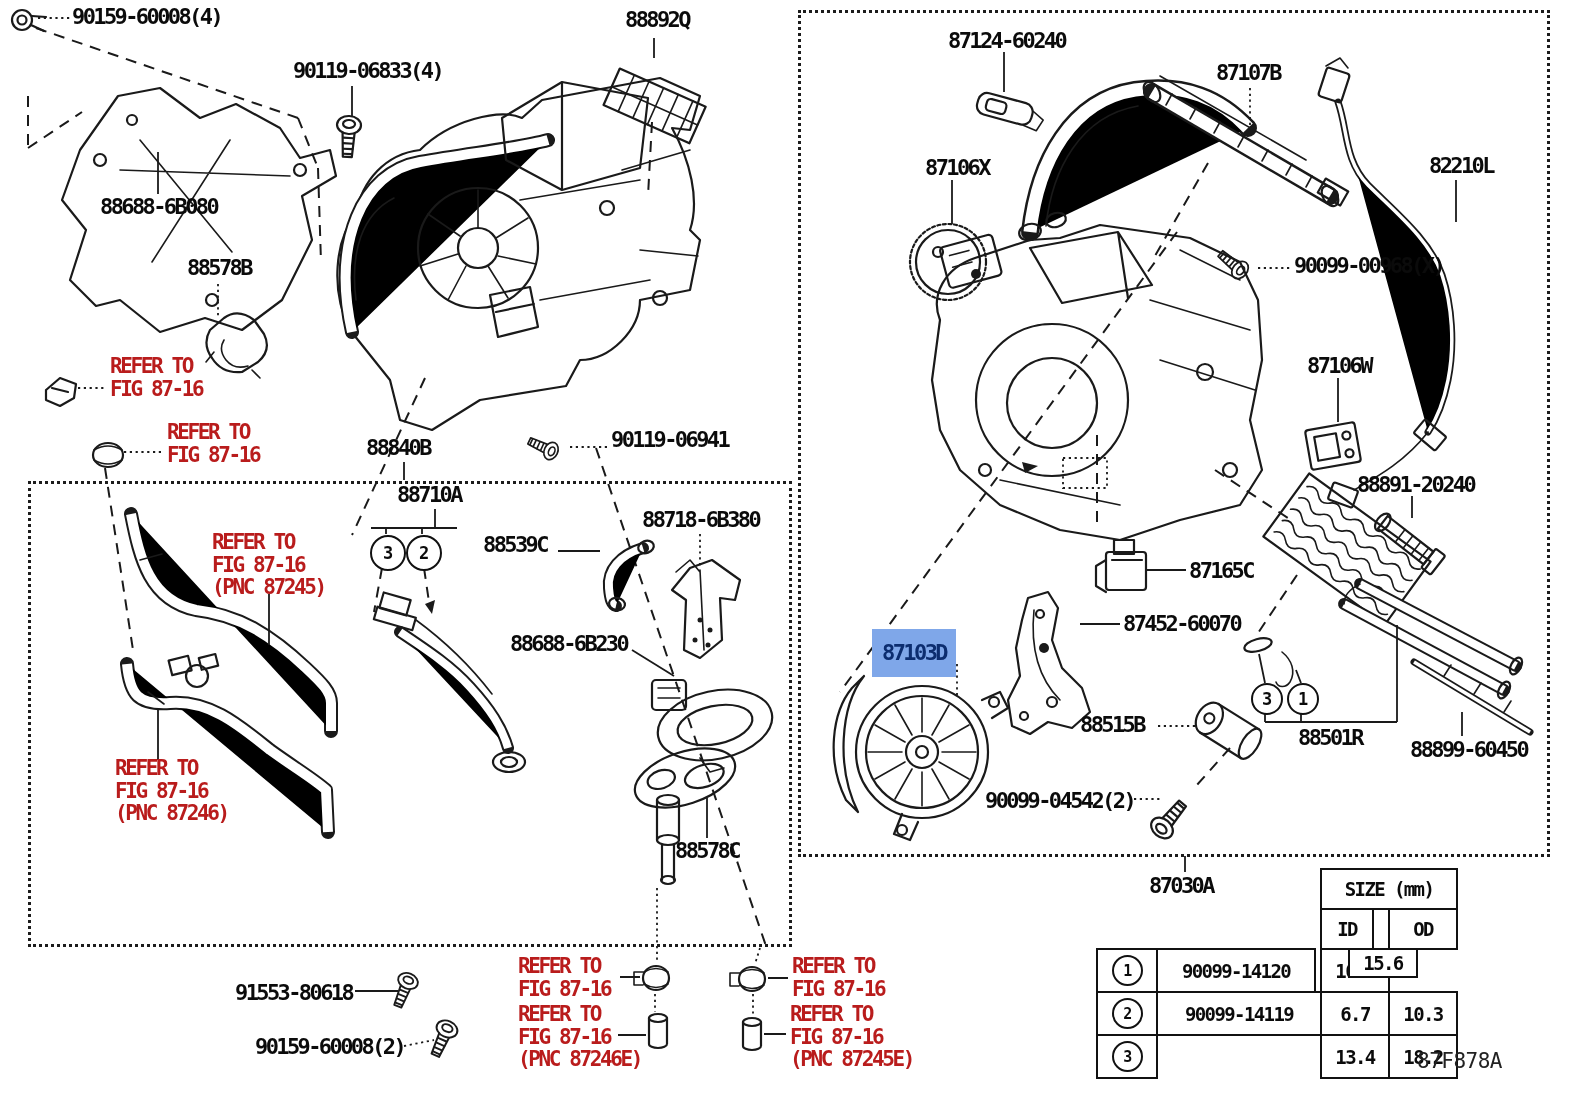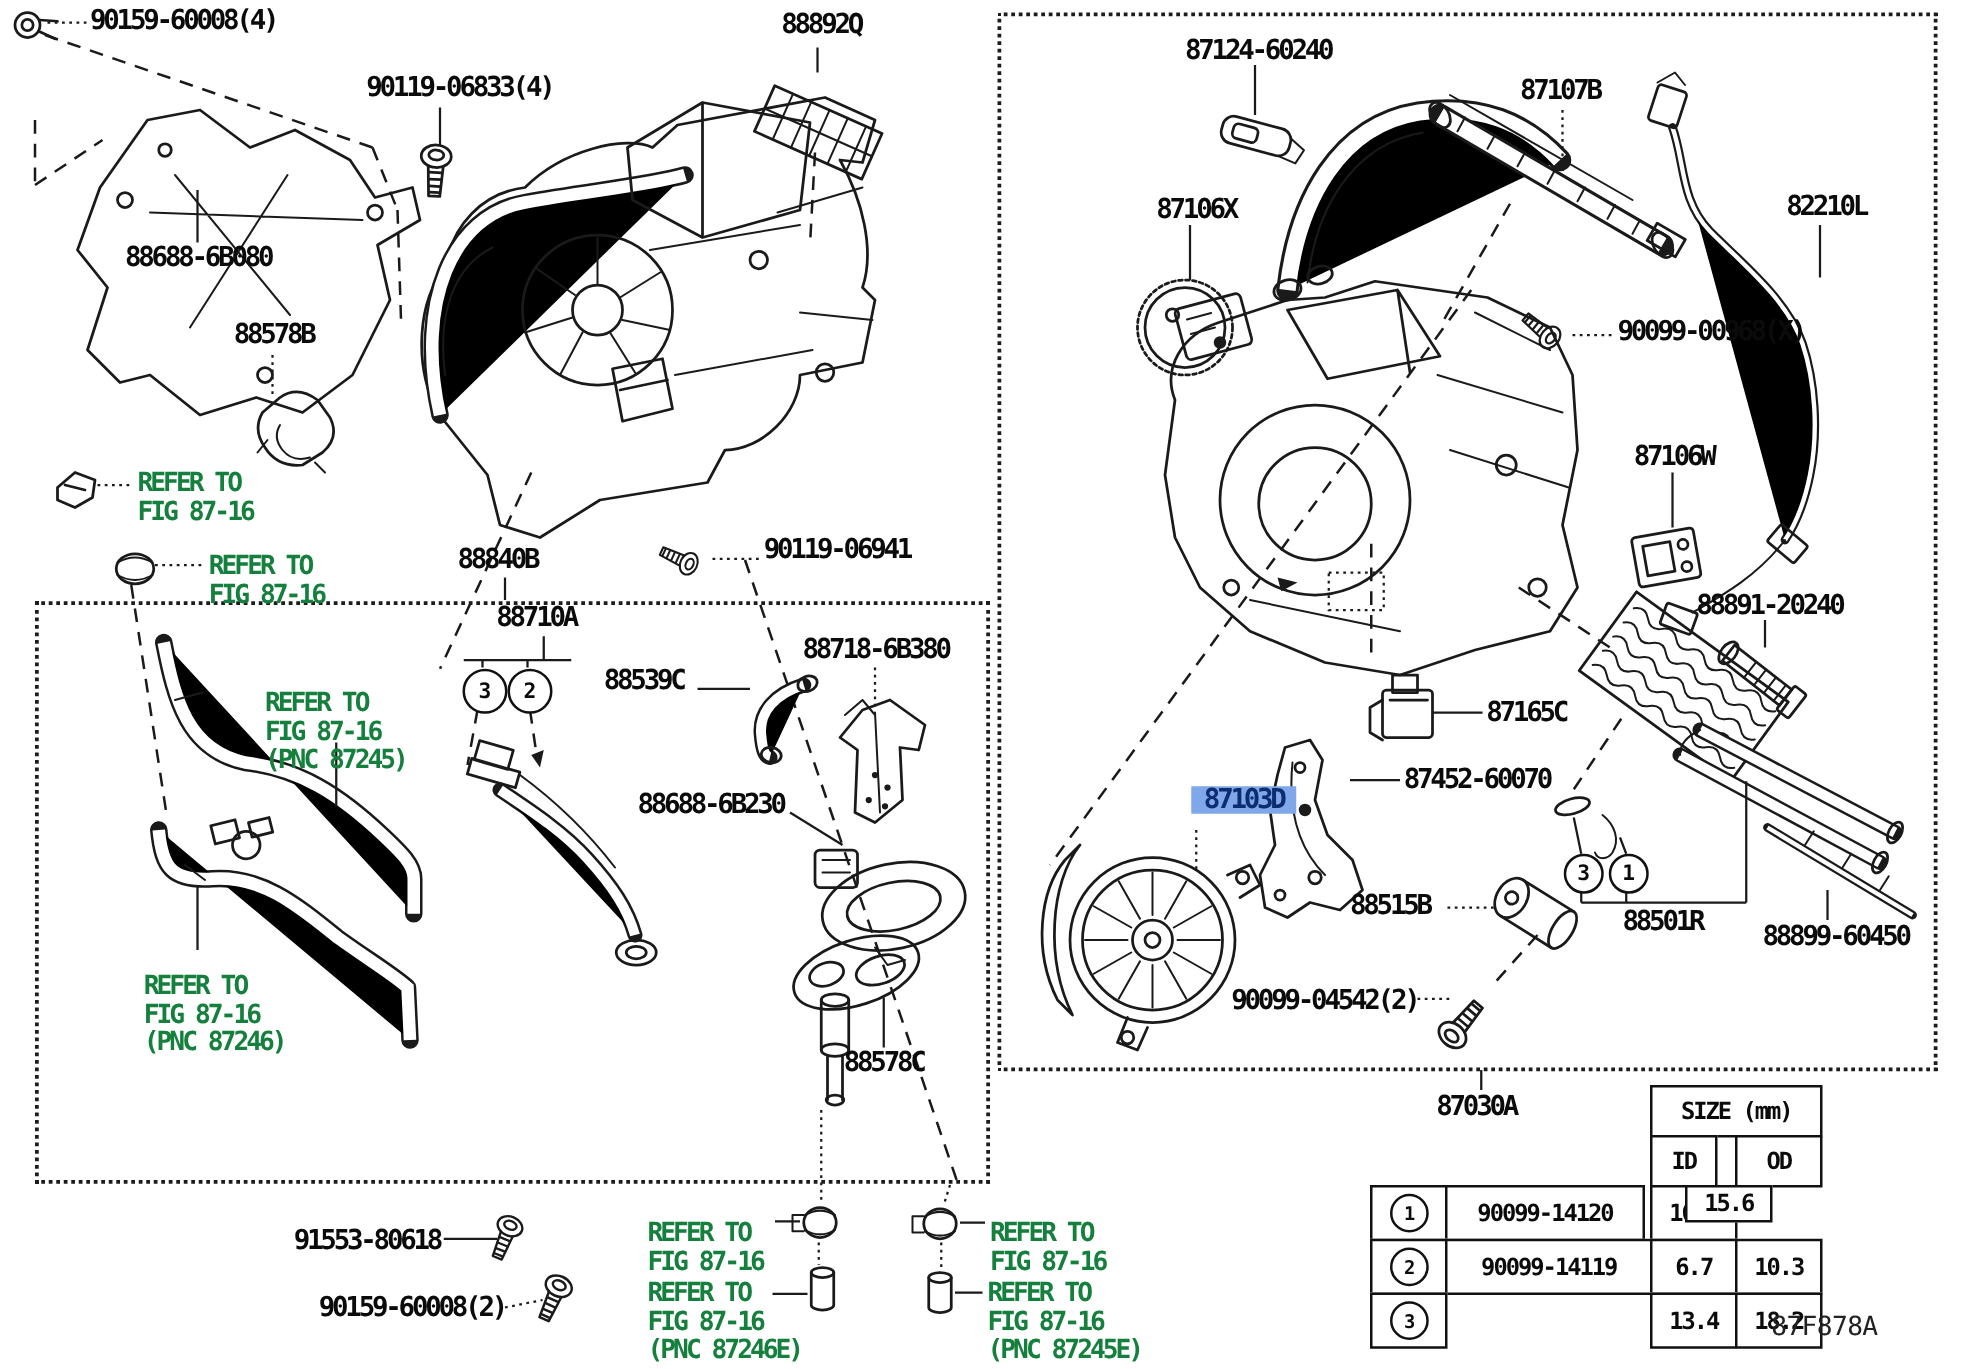--- a/index.html
+++ b/index.html
@@ -15,21 +15,21 @@
   .to14{stroke-width:14;} .ti10{stroke:#fff;stroke-width:10;}
   .to12{stroke-width:12;} .ti8{stroke:#fff;stroke-width:8;}
   .to7{stroke-width:7;}  .ti3{stroke:#fff;stroke-width:3.5;}
   .fl{fill:#1a1a1a;stroke:none;}
   .box{position:absolute;border:3px dotted #1c1c1c;}
   .lbl{position:absolute;font:700 22px/24px "DejaVu Sans Mono",monospace;letter-spacing:-2.6px;
        color:#0b0b0b;white-space:nowrap;}
   .lbl.hl{background:#7fa7e9;color:#0c2d6f;display:flex;align-items:center;justify-content:center;
           padding:0;}
   .note{position:absolute;font:700 21px/22.5px "DejaVu Sans Mono",monospace;letter-spacing:-2.4px;
-        color:#15803d;white-space:pre-line;margin-top:20px;}
+        color:#b91c1c;white-space:pre-line;}
   .marker{position:absolute;border:2.5px solid #111;border-radius:50%;background:#fff;
           display:flex;align-items:center;justify-content:center;
           font:700 17px "DejaVu Sans Mono",monospace;color:#0b0b0b;}
   .cell{position:absolute;border:2.5px solid #111;background:#fff;box-sizing:border-box;
         display:flex;align-items:center;justify-content:center;
         font:700 19px "DejaVu Sans Mono",monospace;letter-spacing:-1.6px;color:#0b0b0b;}
   .cell .cnum{width:27px;height:27px;border:2px solid #111;border-radius:50%;
         display:flex;align-items:center;justify-content:center;font-size:15px;}
   .figcode{position:absolute;font:400 21px "DejaVu Sans Mono",monospace;letter-spacing:-0.5px;color:#222;}
 </style>
@@ -383,21 +383,21 @@
   <div class="lbl" style="left:255px;top:1035px">90159-60008(2)</div>
   <div class="lbl" style="left:948px;top:29px">87124-60240</div>
   <div class="lbl" style="left:1216px;top:61px">87107B</div>
   <div class="lbl" style="left:925px;top:156px">87106X</div>
   <div class="lbl" style="left:1429px;top:154px">82210L</div>
   <div class="lbl" style="left:1294px;top:254px">90099-00968(X)</div>
   <div class="lbl" style="left:1307px;top:354px">87106W</div>
   <div class="lbl" style="left:1357px;top:473px">88891-20240</div>
   <div class="lbl" style="left:1189px;top:559px">87165C</div>
   <div class="lbl" style="left:1123px;top:612px">87452-60070</div>
-  <div class="lbl hl" style="left:953px;top:629px;width:84px;height:22px">87103D</div>
+  <div class="lbl hl" style="left:872px;top:629px;width:84px;height:48px">87103D</div>
   <div class="lbl" style="left:1080px;top:713px">88515B</div>
   <div class="lbl" style="left:985px;top:789px">90099-04542(2)</div>
   <div class="lbl" style="left:1298px;top:726px">88501R</div>
   <div class="lbl" style="left:1410px;top:738px">88899-60450</div>
   <div class="lbl" style="left:1149px;top:874px">87030A</div>
 
   <div class="note" style="left:110px;top:355px">REFER TO
 FIG 87-16</div>
   <div class="note" style="left:167px;top:421px">REFER TO
 FIG 87-16</div>

